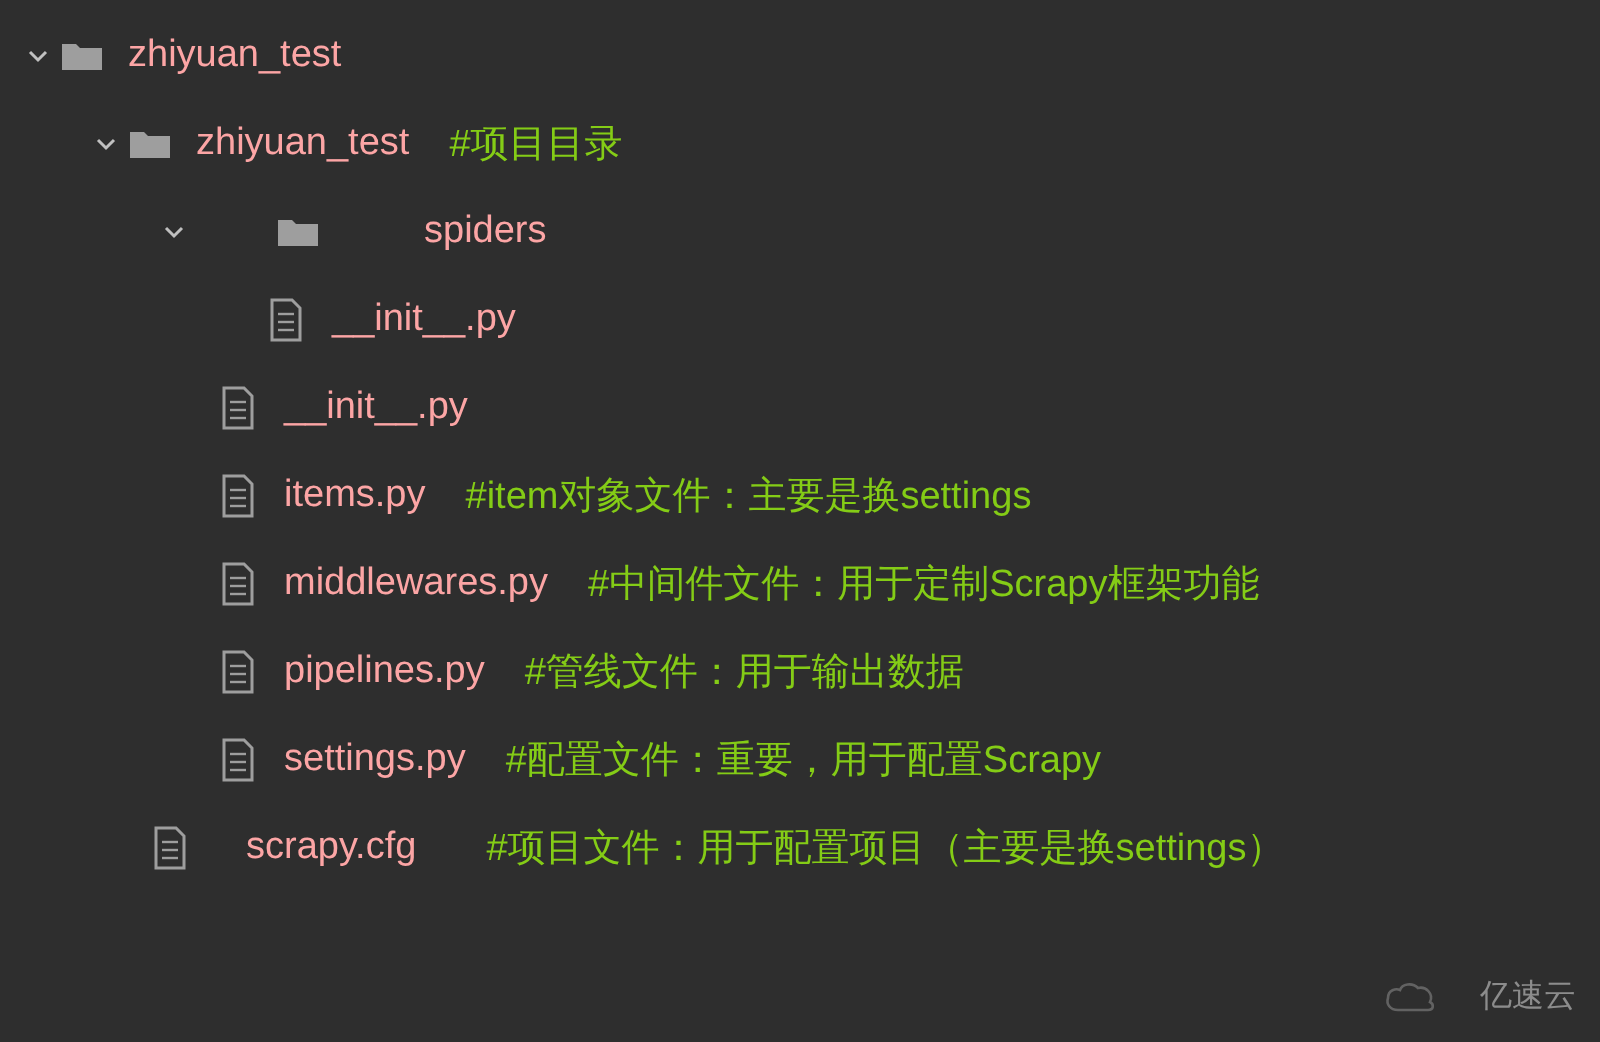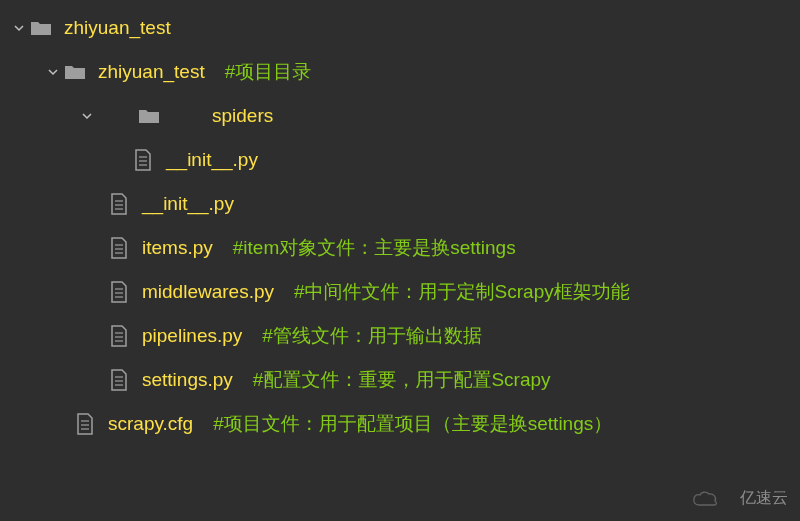--- a/index.html
+++ b/index.html
@@ -38,32 +38,32 @@
   .icon {
     width: 22px;
     height: 22px;
     display: inline-flex;
     align-items: center;
     justify-content: center;
     margin-right: 12px;
   }
   .icon svg { display: block; }
   .name {
-    color: #fde047;
+    color: #fca5a5;
     margin-right: 20px;
   }
   .comment {
     color: #84cc16;
   }
   .pad0 { padding-left: 2px; }
   .pad1 { padding-left: 36px; }
   .pad2 { padding-left: 70px; gap: 40px; }
   .pad3 { padding-left: 104px; }
   .filepad2 { padding-left: 104px; }
-  .filepad1 { padding-left: 70px; }
+  .filepad1 { padding-left: 70px; gap: 15px; }
   .watermark {
     position: absolute;
     right: 12px;
     bottom: 12px;
     font-size: 16px;
     color: rgba(255,255,255,0.45);
     display: flex;
     align-items: center;
     gap: 21px;
   }

